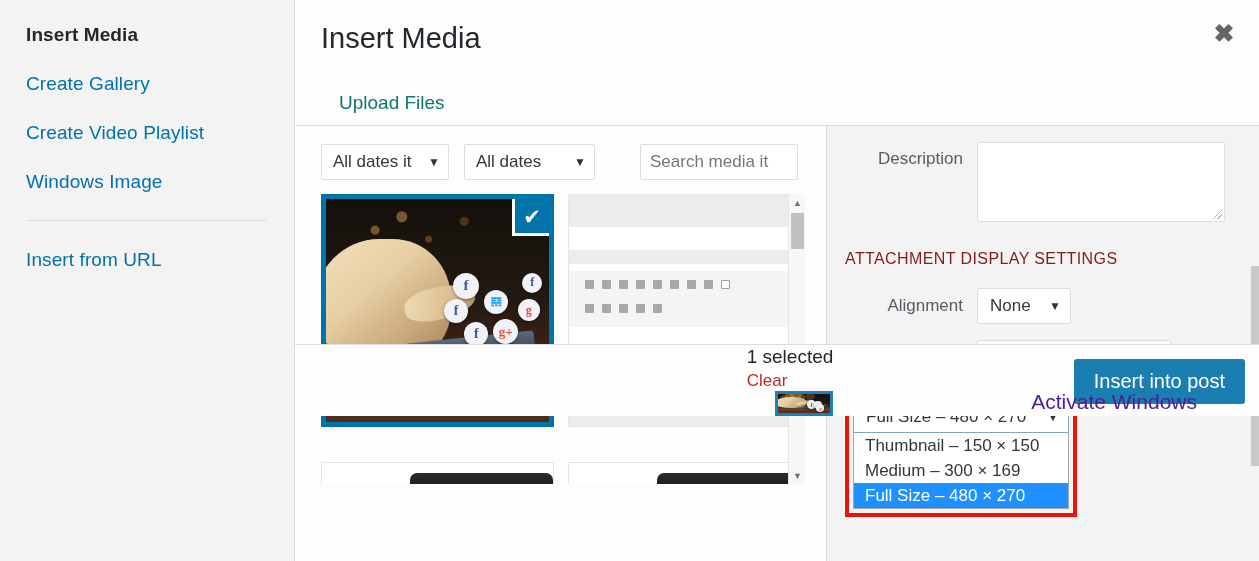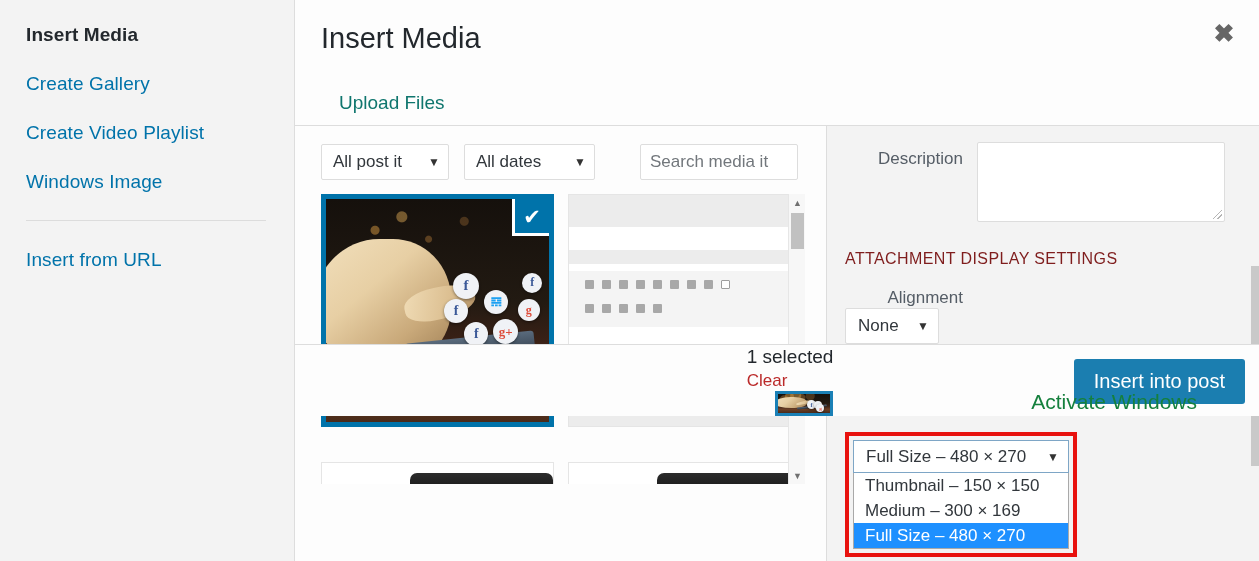--- a/index.html
+++ b/index.html
@@ -214,21 +214,21 @@
     content: ""; position: absolute; right: 2px; bottom: 2px;
     width: 9px; height: 9px;
     background:
       linear-gradient(135deg, transparent 45%, #b5b5b5 45%, #b5b5b5 55%, transparent 55%),
       linear-gradient(135deg, transparent 70%, #b5b5b5 70%, #b5b5b5 80%, transparent 80%);
   }
   .section-head {
     font-size: 16px; color: #7f1d1d; letter-spacing: .4px;
     margin: 28px 0 20px 0; text-transform: uppercase;
   }
-  .setting-row { display: flex; margin-bottom: 16px; flex-direction: column; }
+  .setting-row { display: flex; align-items: center; margin-bottom: 16px; }
   .set-label { width: 132px; padding-right: 14px; font-size: 17px; color: #555d66; text-align: right; }
   .set-select {
     height: 36px; background: #fff; border: 1px solid #ddd; border-radius: 2px;
     display: flex; align-items: center; justify-content: space-between;
     padding: 0 9px 0 12px; font-size: 17px; color: #32373c; cursor: pointer;
   }
   .sel-align { width: 94px; }
   .sel-link  { width: 194px; }
 
   
@@ -272,21 +272,21 @@
     background: #1a1410;
   }
   .insert-btn {
     position: absolute; right: 14px; bottom: 12px;
     background: #1b7eb0; color: #fff; font-size: 20px;
     padding: 11px 20px; border-radius: 3px; cursor: pointer;
     white-space: nowrap;
   }
   .watermark {
     position: absolute; right: 62px; bottom: 2px;
-    font-size: 21px; color: #15803d; white-space: nowrap;
+    font-size: 21px; color: #4c1d95; white-space: nowrap;
   }
 </style>
 </head>
 <body>
 
 <div class="app">
 
   <div class="sidebar">
     <div class="side-title">Insert Media</div>
     <div class="side-link">Create Gallery</div>
@@ -306,21 +306,21 @@
     <div class="tabs">
       <div class="tab tab-inactive">Upload Files</div>
     </div>
 
     <div class="body-split">
 
       <div class="library">
 
         <div class="filter-row">
           <div class="select-box sel-media">
-            <span>All post it</span>
+            <span>All dates it</span>
             <span class="caret">▼</span>
           </div>
           <div class="select-box sel-dates">
             <span>All dates</span>
             <span class="caret">▼</span>
           </div>
           <input class="search-input" type="text" placeholder="Search media it" style="">
         </div>
 
         <div class="grid-wrap">

